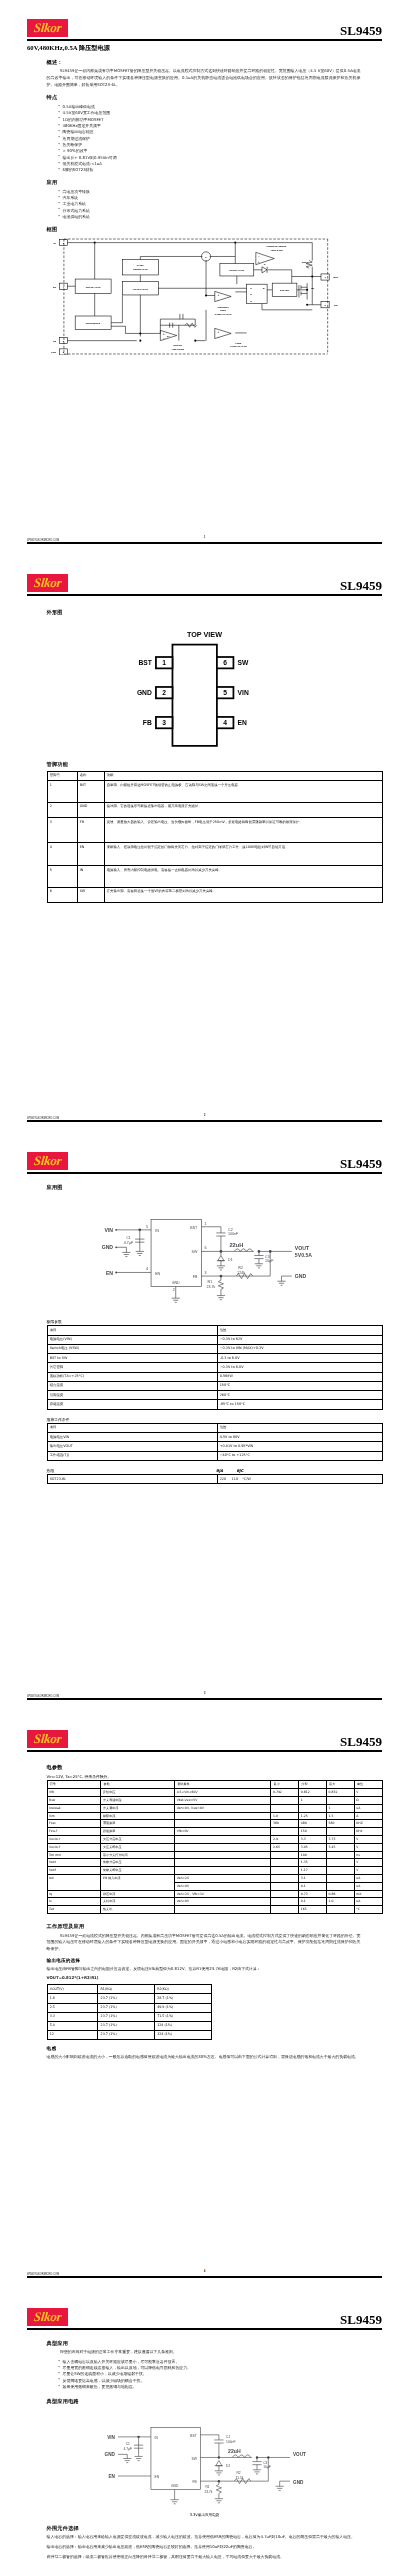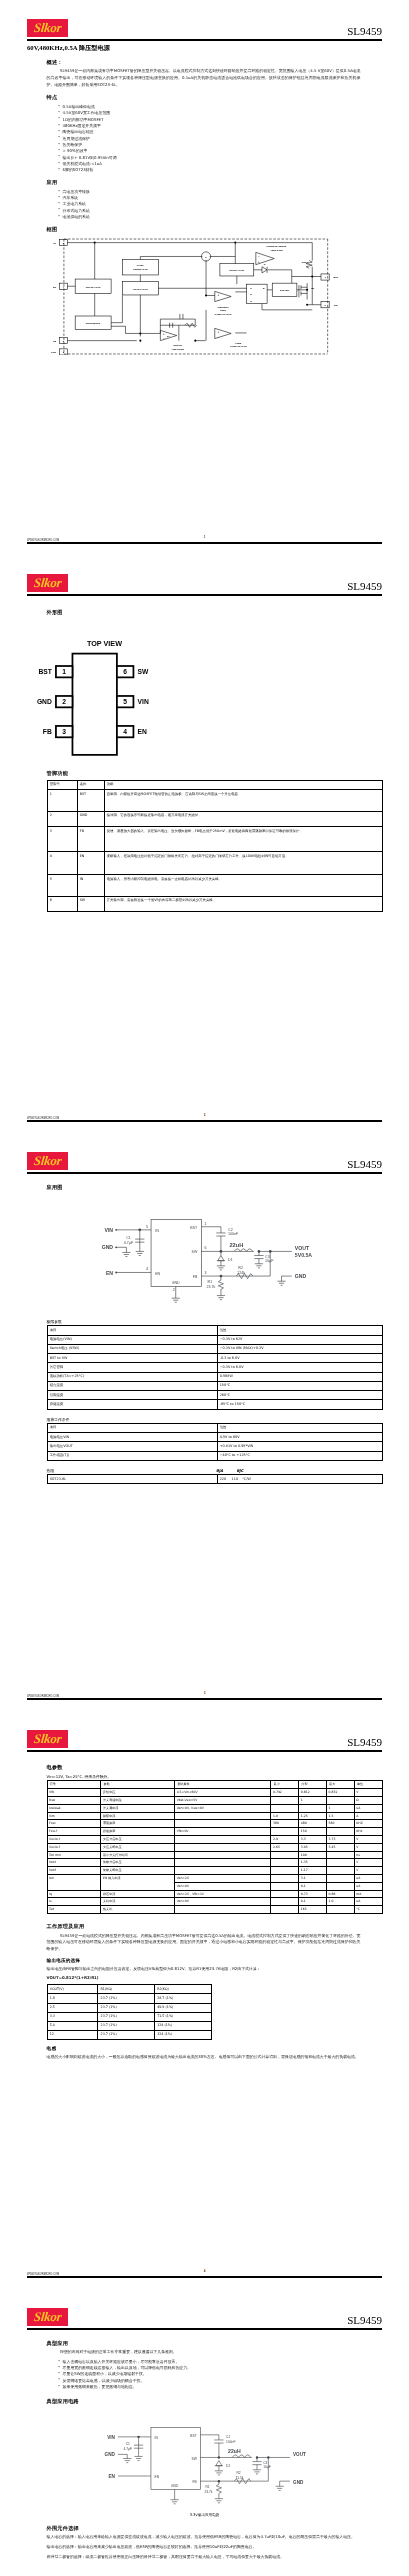--- a/index.html
+++ b/index.html
@@ -30,21 +30,21 @@
   .logo-text{
     font-family:"Liberation Serif", serif;
     font-style:italic; font-weight:bold;
     font-size:13px; color:#F6C023;
     letter-spacing:-0.3px;
     line-height:1;
     transform:skewX(-6deg);
   }
   .part-no {
     font-family:"Liberation Serif", serif;
-    font-weight:normal; font-size:11px; letter-spacing:0px;
+    font-weight:bold; font-size:13px; letter-spacing:0px;
     line-height:1;
   }
   .rule { height:2.1px; background:#000; margin-top:1.5px; }
 
   .title-line {
     font-family:"Liberation Serif", serif;
     font-weight:bold; font-size:6.7px;
     margin-top:3.6px;
   }
   .title-line .cn { font-family:"DejaVu Sans", sans-serif; font-size:6.2px; }
@@ -99,21 +99,21 @@
     font-size:3.8px; margin:7.2px 0 1px 19.6px;
   }
   table.ec { font-size:3.1px; }
   table.ec td { padding:1px 1.5px; }
 
   
   .bd-wrap { margin:5.2px 0 0 0; display:flex; justify-content:center;}
   svg { display:block; }
 
   
-  .pin-wrap { margin-top:19px; display:flex; justify-content:flex-start; }
+  .pin-wrap { margin-top:10px; display:flex; justify-content:center; }
 
   
   .app-wrap { margin-top:7.2px; display:flex; justify-content:center; }
   .fig-cap {
     text-align:center; font-family:"DejaVu Sans",sans-serif;
     font-size:3.6px; margin-top:3.1px;
   }
 </style>
 </head>
 <body>

